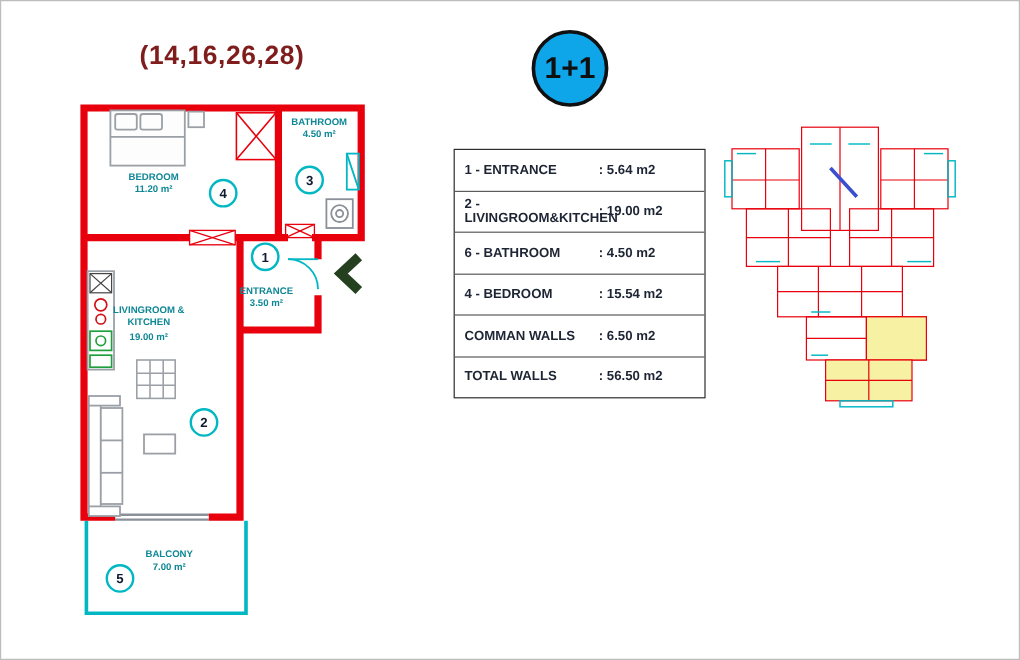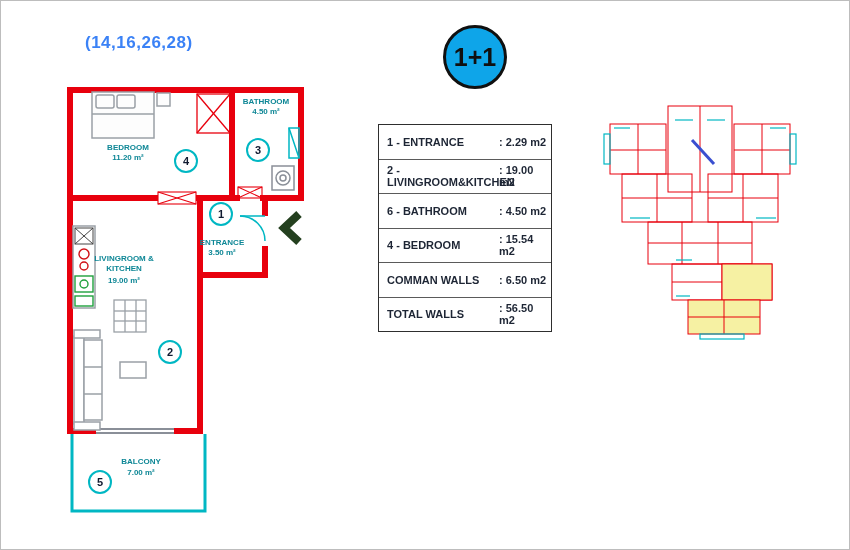--- a/index.html
+++ b/index.html
@@ -4,31 +4,31 @@
 <style>
   html,body{margin:0;padding:0;background:#ffffff;}
   .page{
     position:relative;width:850px;height:550px;background:#ffffff;
     font-family:"Liberation Sans",sans-serif;overflow:hidden;
     box-shadow: inset 0 0 0 1px #bdbdbd;
   }
   #plan-svg{position:absolute;left:0;top:0;}
 
   .unit-title{
-    position:absolute;left:85px;top:33px;width:200px;text-align:left;
-    font-size:17px;font-weight:700;color:#3b82f6;letter-spacing:.5px;
+    position:absolute;left:85px;top:33px;width:200px;text-align:center;
+    font-size:22px;font-weight:700;color:#7f1d1d;letter-spacing:.5px;
   }
   .type-badge{
     position:absolute;left:443px;top:25px;width:64px;height:64px;box-sizing:border-box;
     border:3px solid #101010;border-radius:50%;background:#0ea5e9;
     display:flex;align-items:center;justify-content:center;
     font-size:25px;font-weight:700;color:#101010;
   }
   .area-table{
-    position:absolute;left:378px;top:124px;width:174px;height:208px;box-sizing:border-box;
+    position:absolute;left:378px;top:124px;width:210px;height:208px;box-sizing:border-box;
     border:1.5px solid #2e2e2e;background:#fff;display:flex;flex-direction:column;
   }
   .area-table .row{flex:1;display:flex;align-items:center;font-size:11px;font-weight:700;color:#1d2534;}
   .area-table .row .lbl{padding-left:8px;width:112px;flex:none;}
   .area-table .row.sep{border-bottom:1px solid #5a5a5a;}
 
   
   text{font-family:"Liberation Sans",sans-serif;}
   .room-name,.room-area{fill:#0e8796;font-size:8px;font-weight:700;text-anchor:middle;}
   .room-num{fill:#101a30;font-size:11px;font-weight:700;text-anchor:middle;}
@@ -215,21 +215,21 @@
     </g>
   </svg>
 
   <div class="unit-title">(14,16,26,28)</div>
 
   <div class="type-badge">1+1</div>
 
   <div class="area-table">
     <div class="row sep">
       <span class="lbl">1 - ENTRANCE</span>
-      <span class="val">: 2.29 m2</span>
+      <span class="val">: 5.64 m2</span>
     </div>
     <div class="row sep">
       <span class="lbl">2 - LIVINGROOM&amp;KITCHEN</span>
       <span class="val">: 19.00 m2</span>
     </div>
     <div class="row sep">
       <span class="lbl">6 - BATHROOM</span>
       <span class="val">: 4.50 m2</span>
     </div>
     <div class="row sep">

